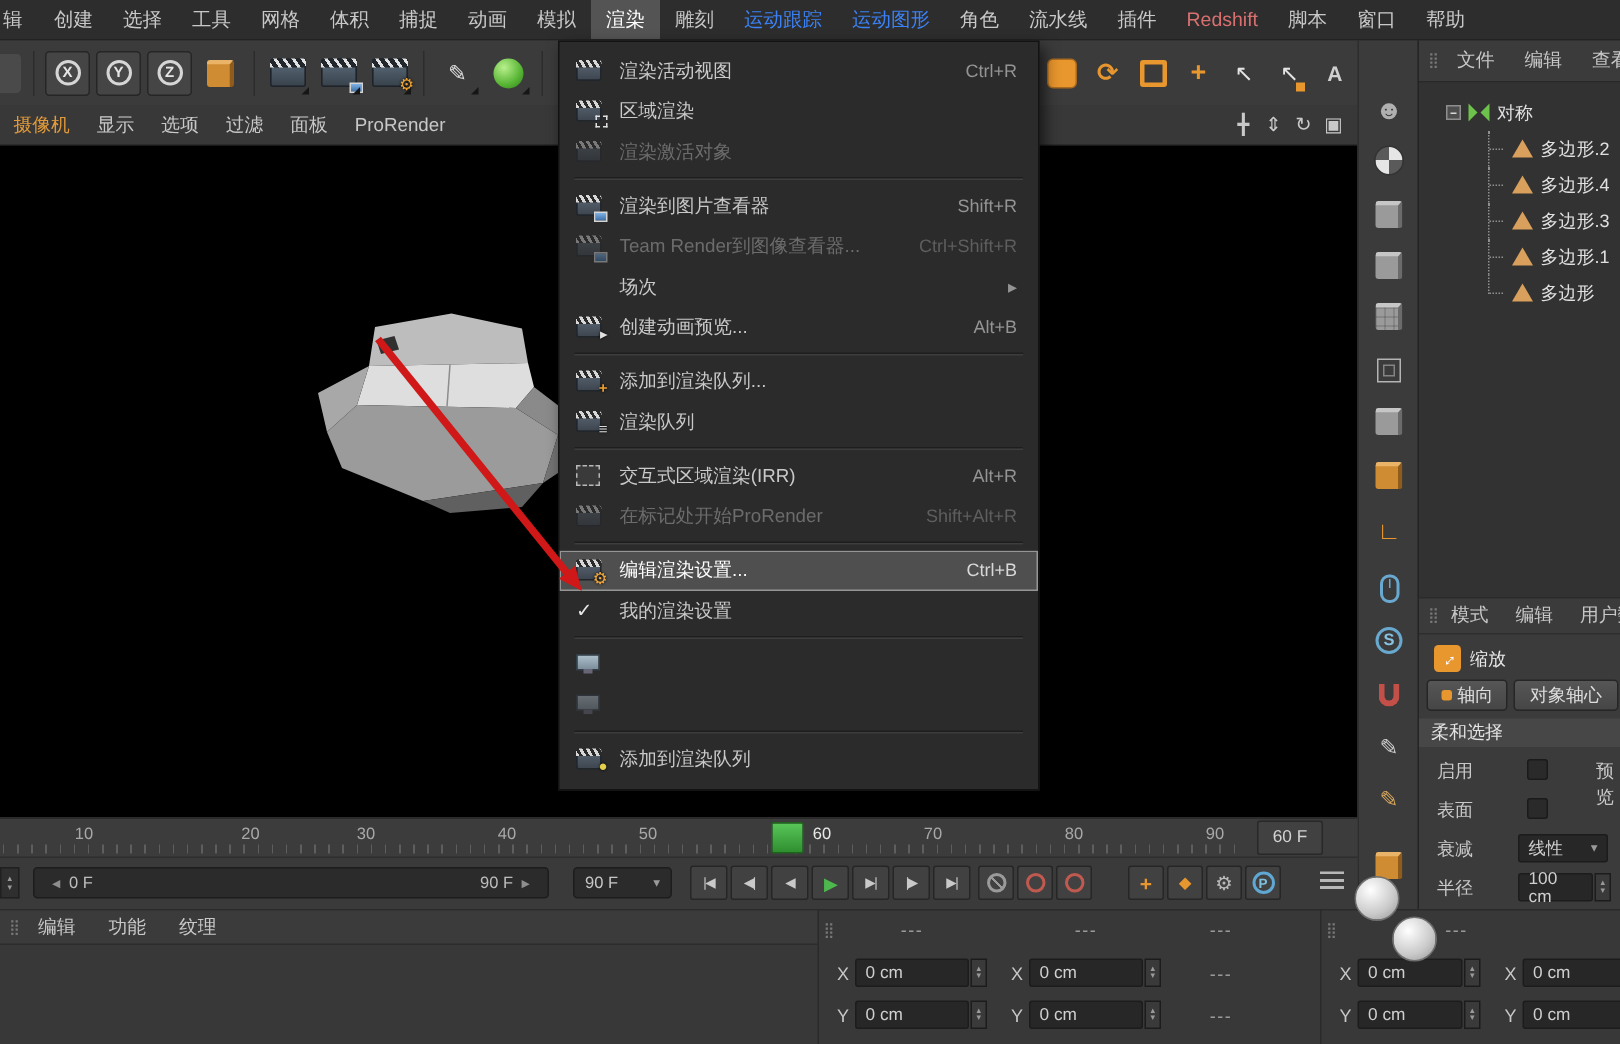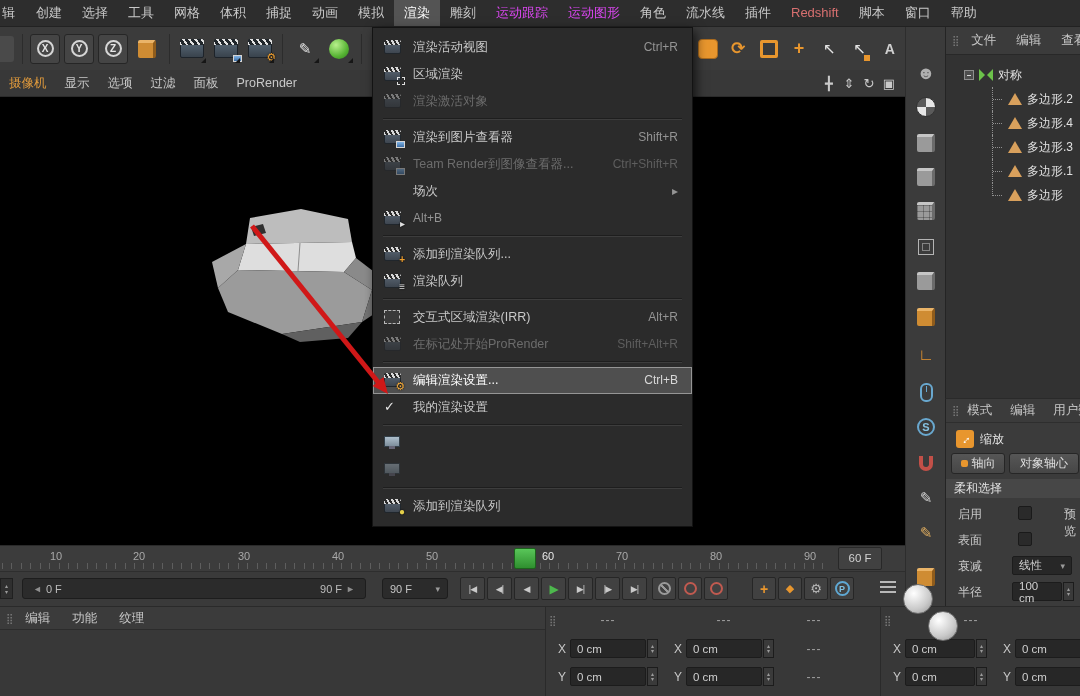--- a/index.html
+++ b/index.html
@@ -6,21 +6,21 @@
   html,body { width:1080px; height:696px; background:#3a3a3a; }
   #app { position:relative; width:1080px; height:696px; overflow:hidden; background:#3a3a3a;
          font-family:"Liberation Sans","DejaVu Sans",sans-serif; font-size:12px; color:#c8c8c8; }
 
   
   .menubar { position:absolute; left:0; top:0; width:1080px; height:27px; background:#2d2d2d;
              border-bottom:1px solid #222; display:flex; align-items:stretch; }
   .mb-item { padding:0 10px; line-height:26px; font-size:13px; white-space:nowrap; cursor:default; }
   .mb-item.first { width:26px; padding:0 6px 0 2px; overflow:hidden; }
   .mb-item.active { background:#545454; color:#fff; }
-  .mb-item.blue { color:#d946ef; }
+  .mb-item.blue { color:#3b82f6; }
   .mb-item.red { color:#d87070; }
 
   
   .toolbar { position:absolute; left:0; top:27px; width:905px; height:43px; background:#3b3b3b;
              display:flex; align-items:center; }
   .partial { width:14px; height:26px; background:#4a4a4a; border-radius:0 3px 3px 0; margin-right:3px; }
   .tsep { width:1px; height:30px; background:#2c2c2c; margin:0 5px; }
   .tbtn { width:30px; height:30px; margin:0 2px; border-radius:3px; display:flex; align-items:center;
           justify-content:center; position:relative; }
   .tbtn.caret::after { content:''; position:absolute; right:1px; bottom:1px;
@@ -394,20 +394,21 @@
     <div class="mrow">
       <span class="lbl">场次</span>
       <span class="sc">▸</span>
     </div>
     <div class="mrow">
       <span class="mi">
           <span class="clapS">
             <span class="badge" style="color:#e0e0e0">▸</span>
           </span>
         </span>
+      <span class="lbl">创建动画预览...</span>
       <span class="sc">Alt+B</span>
     </div>
     <div class="msep"></div>
     <div class="mrow">
       <span class="mi">
           <span class="clapS">
             <span class="badge" style="color:#f0a030;font-weight:bold">+</span>
           </span>
         </span>
       <span class="lbl">添加到渲染队列...</span>
@@ -606,21 +607,21 @@
         <span>▴</span>
           <span>▾</span>
       </span>
     </div>
   </div>
 
   <div class="ruler">
     <div class="tickstrip"></div>
     <div class="cf"></div>
     <span class="tick" style="left:43px">10</span>
-    <span class="tick" style="left:126px">20</span>
+    <span class="tick" style="left:154px">20</span>
     <span class="tick" style="left:231px">30</span>
     <span class="tick" style="left:325px">40</span>
     <span class="tick" style="left:419px">50</span>
     <span class="tick" style="left:535px;color:#e8e8e8">60</span>
     <span class="tick" style="left:609px">70</span>
     <span class="tick" style="left:703px">80</span>
     <span class="tick" style="left:797px">90</span>
     <div class="fbox">60 F</div>
   </div>
 

